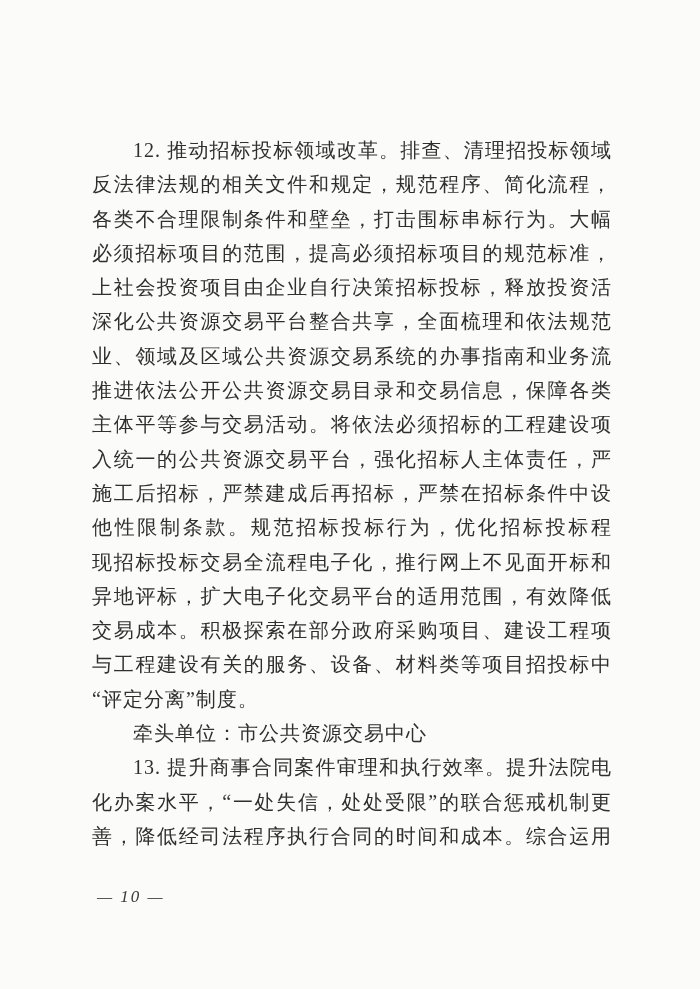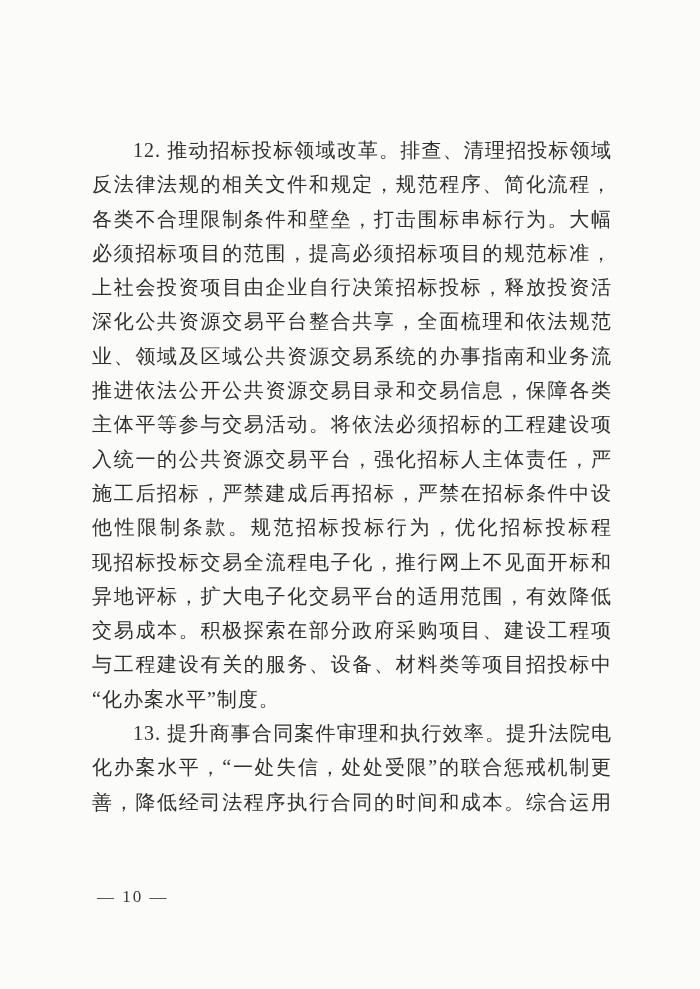--- a/index.html
+++ b/index.html
@@ -30,20 +30,21 @@
   .line.first { text-indent: 41px; }
   .line.short { text-align-last: left; }
   .page-number {
     position: absolute;
     left: 97px;
     top: 886px;
     font-size: 17px;
     line-height: 22px;
     letter-spacing: 2px;
     color: #3a3a3a;
+    font-style: italic;
   }
 </style>
 </head>
 <body>
 
 <div class="page">
 
   <div class="text-block">
 
     <div class="line first">12. 推动招标投标领域改革。排查、清理招投标领域违</div>
@@ -55,22 +56,23 @@
     <div class="line">业、领域及区域公共资源交易系统的办事指南和业务流程。</div>
     <div class="line">推进依法公开公共资源交易目录和交易信息，保障各类市场</div>
     <div class="line">主体平等参与交易活动。将依法必须招标的工程建设项目纳</div>
     <div class="line">入统一的公共资源交易平台，强化招标人主体责任，严禁先</div>
     <div class="line">施工后招标，严禁建成后再招标，严禁在招标条件中设置排</div>
     <div class="line">他性限制条款。规范招标投标行为，优化招标投标程序，实</div>
     <div class="line">现招标投标交易全流程电子化，推行网上不见面开标和远程</div>
     <div class="line">异地评标，扩大电子化交易平台的适用范围，有效降低企业</div>
     <div class="line">交易成本。积极探索在部分政府采购项目、建设工程项目或</div>
     <div class="line">与工程建设有关的服务、设备、材料类等项目招投标中试行</div>
-    <div class="line short">“化办案水平”制度。</div>
+    <div class="line short">“评定分离”制度。</div>
 
+    <div class="line short first">牵头单位：市公共资源交易中心</div>
 
     <div class="line first">13. 提升商事合同案件审理和执行效率。提升法院电子</div>
     <div class="line">化办案水平，“一处失信，处处受限”的联合惩戒机制更加完</div>
     <div class="line">善，降低经司法程序执行合同的时间和成本。综合运用各种</div>
 
   </div>
 
   <div class="page-number">— 10 —</div>
 
 </div>

